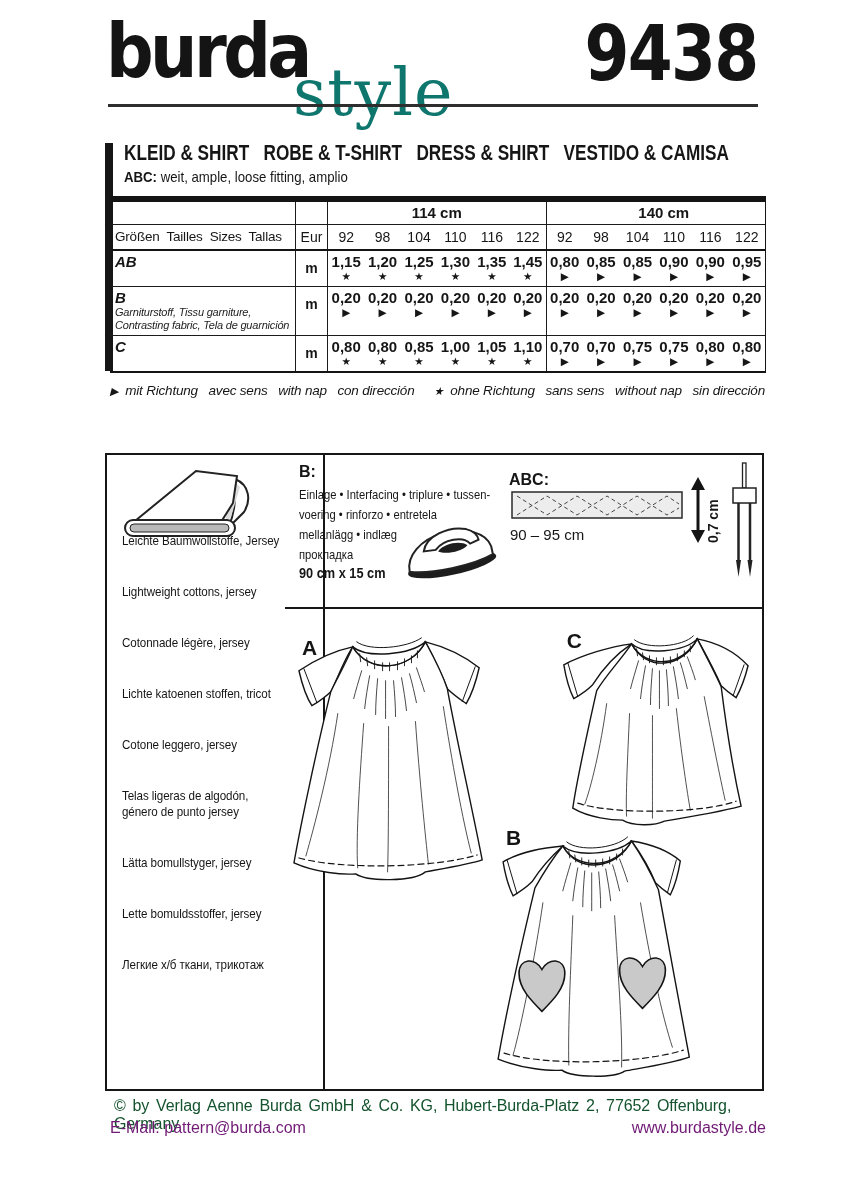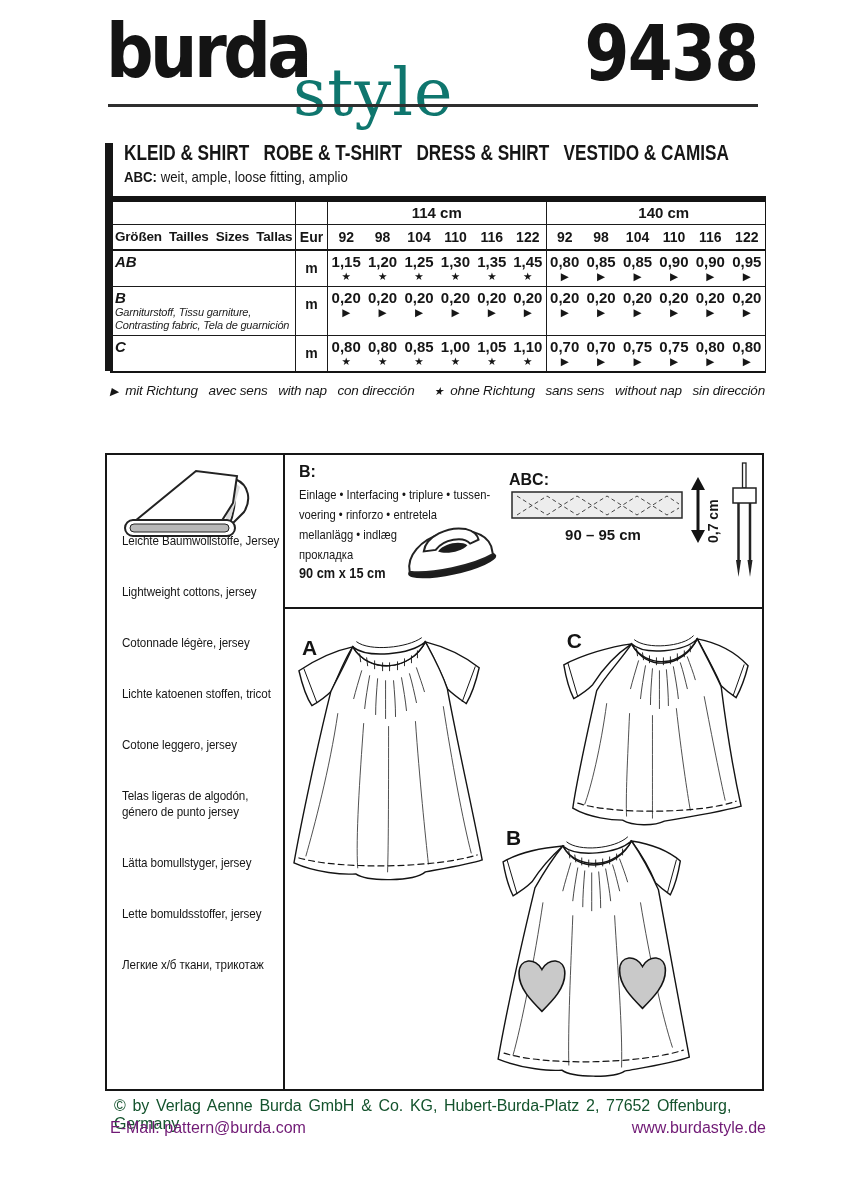--- a/index.html
+++ b/index.html
@@ -13,49 +13,49 @@
   
   .title-bar{left:105px;top:143px;width:8px;height:228px;background:#161616;}
   .main-title{left:124px;top:141px;font-weight:700;font-size:21.5px;white-space:pre;letter-spacing:0;transform:scaleX(.8);transform-origin:left top;}
   .abc-line{left:124px;top:168px;font-size:15px;transform:scaleX(.88);transform-origin:left top;white-space:pre;}
   .abc-line b{font-weight:700;}
   
   .ftable{left:110px;top:196px;width:655px;display:grid;grid-template-columns:186px 32px repeat(12,1fr);border-top:6px solid #141414;border-bottom:2px solid #141414;border-right:1.5px solid #141414;}
   .c{border-bottom:1.5px solid #1b1b1b;min-height:10px;}
   .br{border-right:1.5px solid #1b1b1b;}
   .h{height:22px;font-weight:700;font-size:15px;text-align:center;line-height:22px;}
-  .h2{height:24px;font-weight:700;font-size:14px;text-align:center;line-height:24px;border-bottom:2px solid #141414;}
+  .h2{height:24px;font-weight:400;font-size:14px;text-align:center;line-height:24px;border-bottom:2px solid #141414;}
   .h2.lab{text-align:left;padding-left:5px;white-space:pre;font-size:13.5px;letter-spacing:-.2px;}
   .ctr{text-align:center;}
   .dl{padding:3px 0 3px 5px;font-style:italic;}
   .rowlab{font-weight:700;font-size:15px;line-height:16px;}
   .sub{font-size:11px;line-height:13px;color:#222;letter-spacing:-.2px;}
   .du{font-weight:700;font-size:14px;line-height:34px;}
   .dv{text-align:center;padding:3px 0 4px;}
   .amt{font-weight:700;font-size:15px;line-height:16px;}
   .sym{font-size:10.5px;line-height:12px;}
   .nb{border-bottom:none;}
   
   .legend{left:110px;top:383px;width:655px;display:flex;justify-content:space-between;font-size:13.5px;letter-spacing:-.2px;font-style:italic;}
   .legend .sy{margin-right:7px;font-size:11px;}
   .legend span{white-space:pre;}
   
   .box{left:105px;top:453px;width:655px;height:634px;border:2px solid #161616;}
-  .leftcol{position:absolute;left:0;top:0;bottom:0;width:176px;border-right:2px solid #161616;}
+  .leftcol{position:absolute;left:0;top:0;bottom:0;width:176px;border-right:2px solid #161616;padding-left:40px;}
   .fabric-icon{position:absolute;left:10px;top:4px;}
   .materials{position:absolute;left:15px;top:78px;width:185px;transform:scaleX(.86);transform-origin:left top;}
   .mat{white-space:pre-line;font-size:13.5px;line-height:16px;margin-bottom:35px;letter-spacing:-.1px;}
   .info{position:absolute;left:178px;top:0;width:477px;height:152px;border-bottom:2px solid #161616;}
   .b-label{position:absolute;left:14px;top:8px;font-weight:700;font-size:16px;}
   .b-lines{position:absolute;left:14px;top:30px;width:280px;font-size:13.5px;line-height:20px;transform:scaleX(.83);transform-origin:left top;}
   .b-size{position:absolute;left:14px;top:109px;font-weight:700;font-size:15px;transform:scaleX(.85);transform-origin:left top;}
   .iron{position:absolute;left:112px;top:48px;}
   .abc-label{position:absolute;left:224px;top:16px;font-weight:700;font-size:16px;}
   .strip{position:absolute;left:226px;top:36px;}
-  .strip-len{position:absolute;left:232px;top:71px;width:172px;text-align:center;font-weight:700;font-size:15px;}
+  .strip-len{position:absolute;left:225px;top:71px;width:172px;font-weight:400;font-size:15px;}
   .varrow{position:absolute;left:402px;top:22px;}
   .wlabel{position:absolute;left:420px;top:26px;height:62px;writing-mode:vertical-rl;transform:rotate(180deg);font-weight:700;font-size:14px;}
   .needle{position:absolute;left:442px;top:6px;}
   .drawings{position:absolute;left:178px;top:154px;}
   
   .foot1{left:114px;top:1097px;width:656px;font-size:16px;color:#14532d;word-spacing:2.5px;letter-spacing:-.1px;}
   .foot2{left:110px;top:1119px;width:656px;display:flex;justify-content:space-between;font-size:16px;color:#701a75;gap:16px;}
   svg text{font-family:"Liberation Sans",sans-serif;}
 </style>
 </head>

